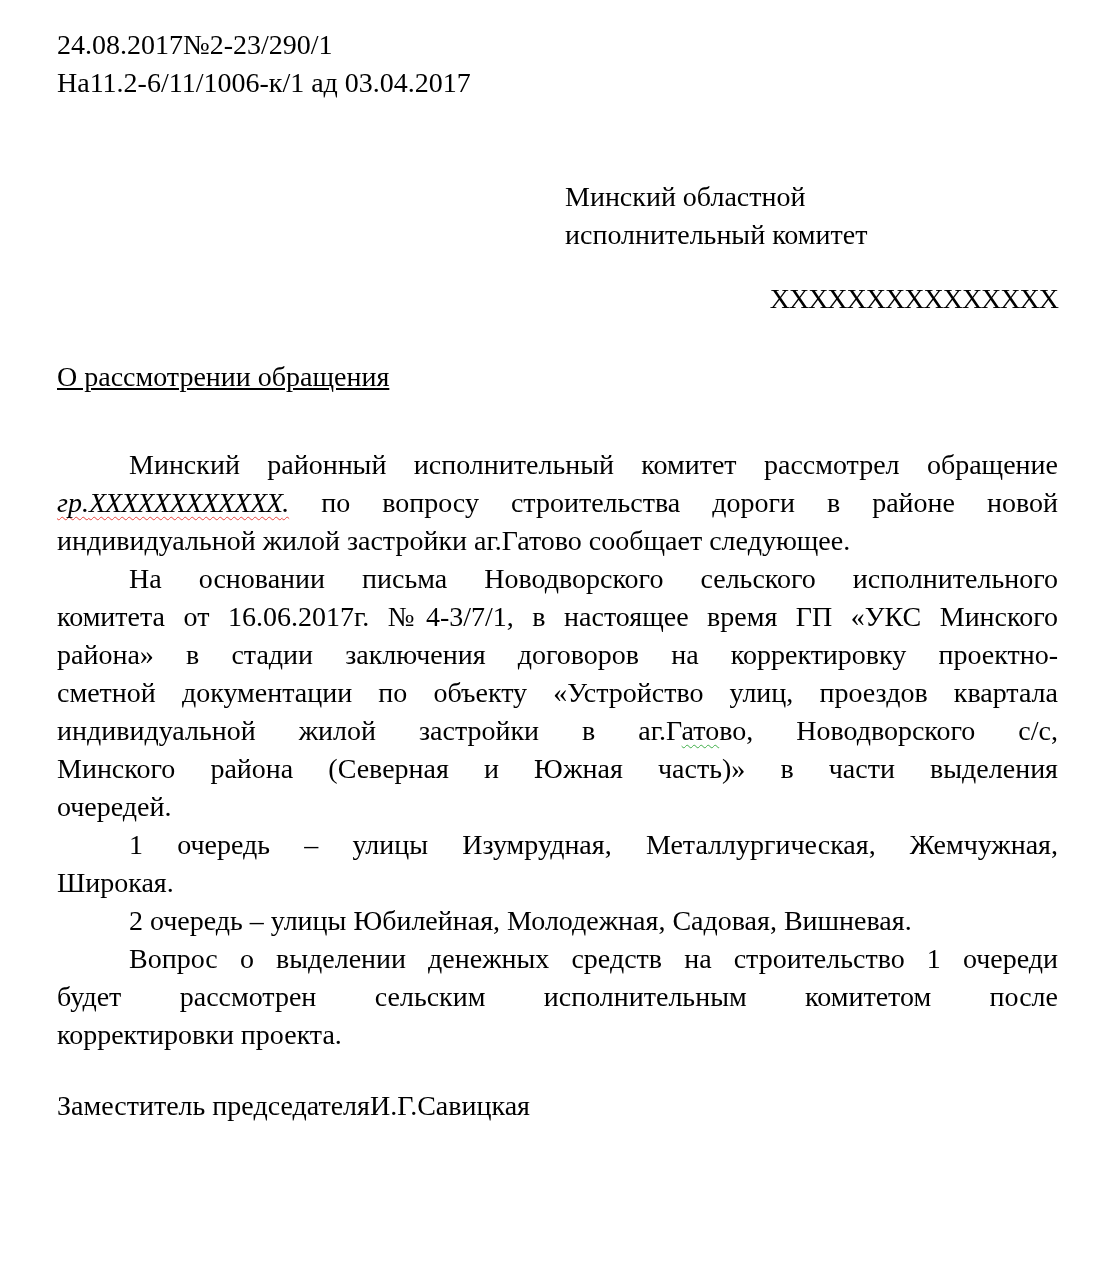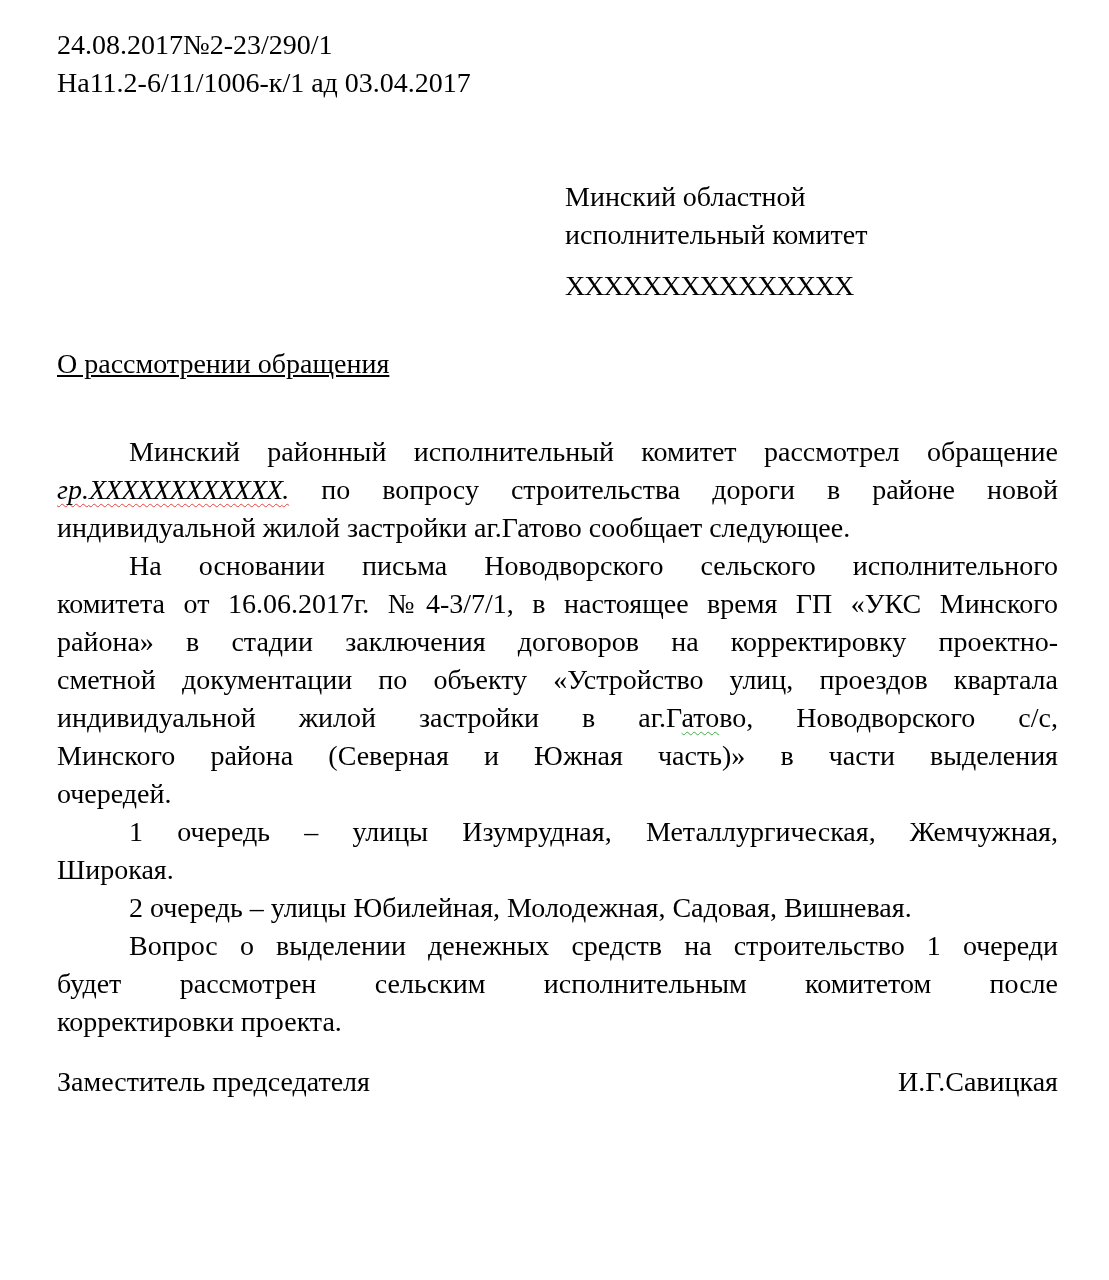--- a/index.html
+++ b/index.html
@@ -19,21 +19,22 @@
     min-height: 1280px;
     padding: 26px 43px 0 57px;
     background: var(--page-bg, #ffffff);
   }
   .ref-block div { white-space: nowrap; }
   .addressee {
     margin-top: 76px;
     margin-left: 508px;
   }
   .addressee-mask {
-    margin-top: 13px;
+    margin-top: 26px;
+    text-align: right;
   }
   .masked { letter-spacing: -1px; }
   .subject { margin-top: 40px; text-decoration: underline; }
   .doc-body { margin-top: 50px; }
   .pline {
     text-align: justify;
     text-align-last: justify;
   }
   .pline.first { text-indent: 72px; }
   .pline.last { text-align-last: left; }
@@ -48,23 +49,22 @@
   }
   .wavy-green {
     text-decoration: underline;
     text-decoration-style: wavy;
     text-decoration-color: var(--spellcheck-green, #3fae49);
     text-decoration-thickness: 1px;
     text-underline-offset: 4px;
     text-decoration-skip-ink: none;
   }
   .signature {
-    margin-top: 22px;
+    margin-top: 33px;
     display: flex;
-    justify-content: space-between;
     align-items: baseline;
   }
   .footer {
     margin-top: 86px;
     font-size: 18px;
     line-height: 24px;
   }
   .footer .phone { margin-left: 18px; }
 </style>
 </head>

